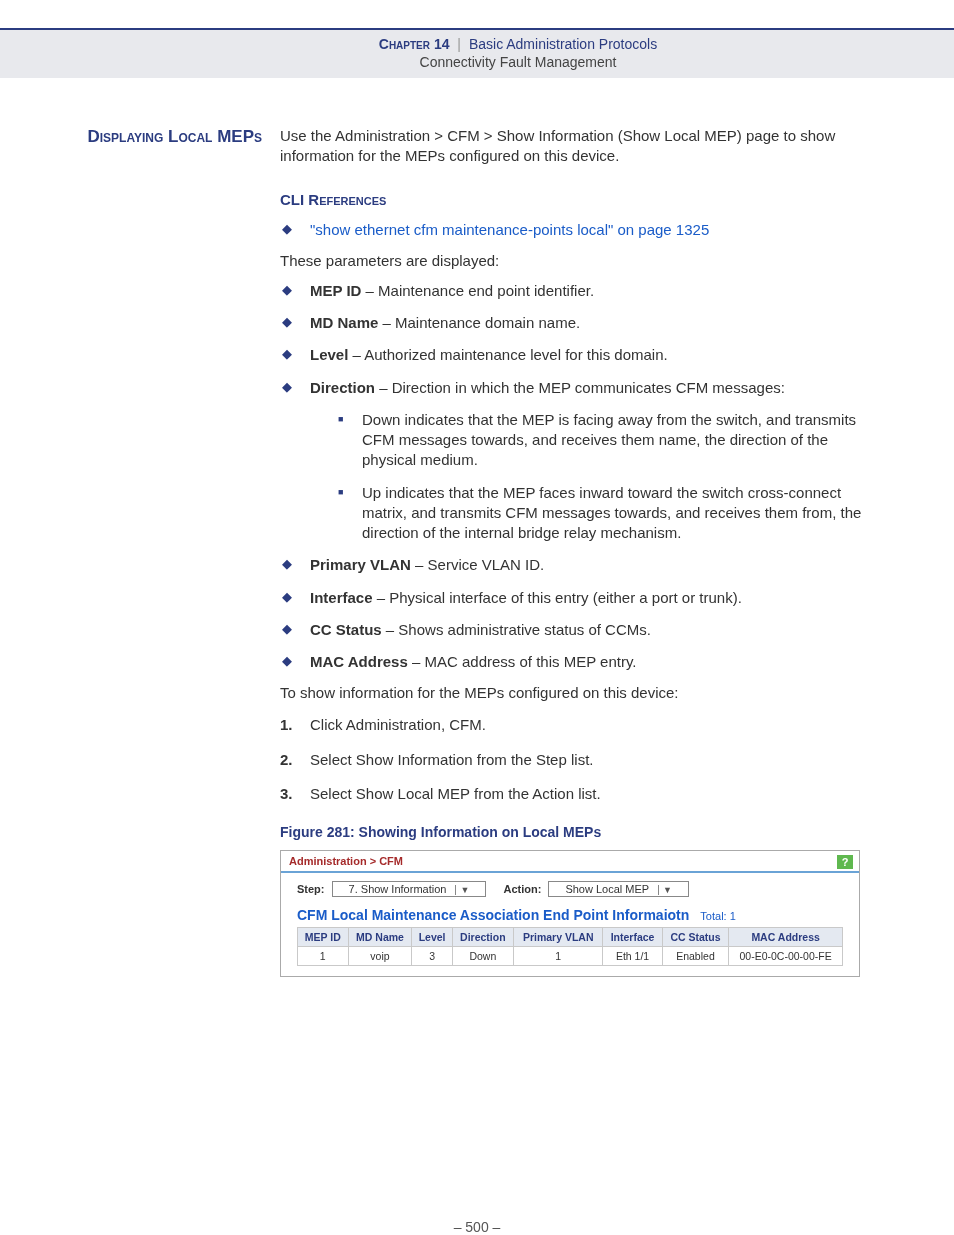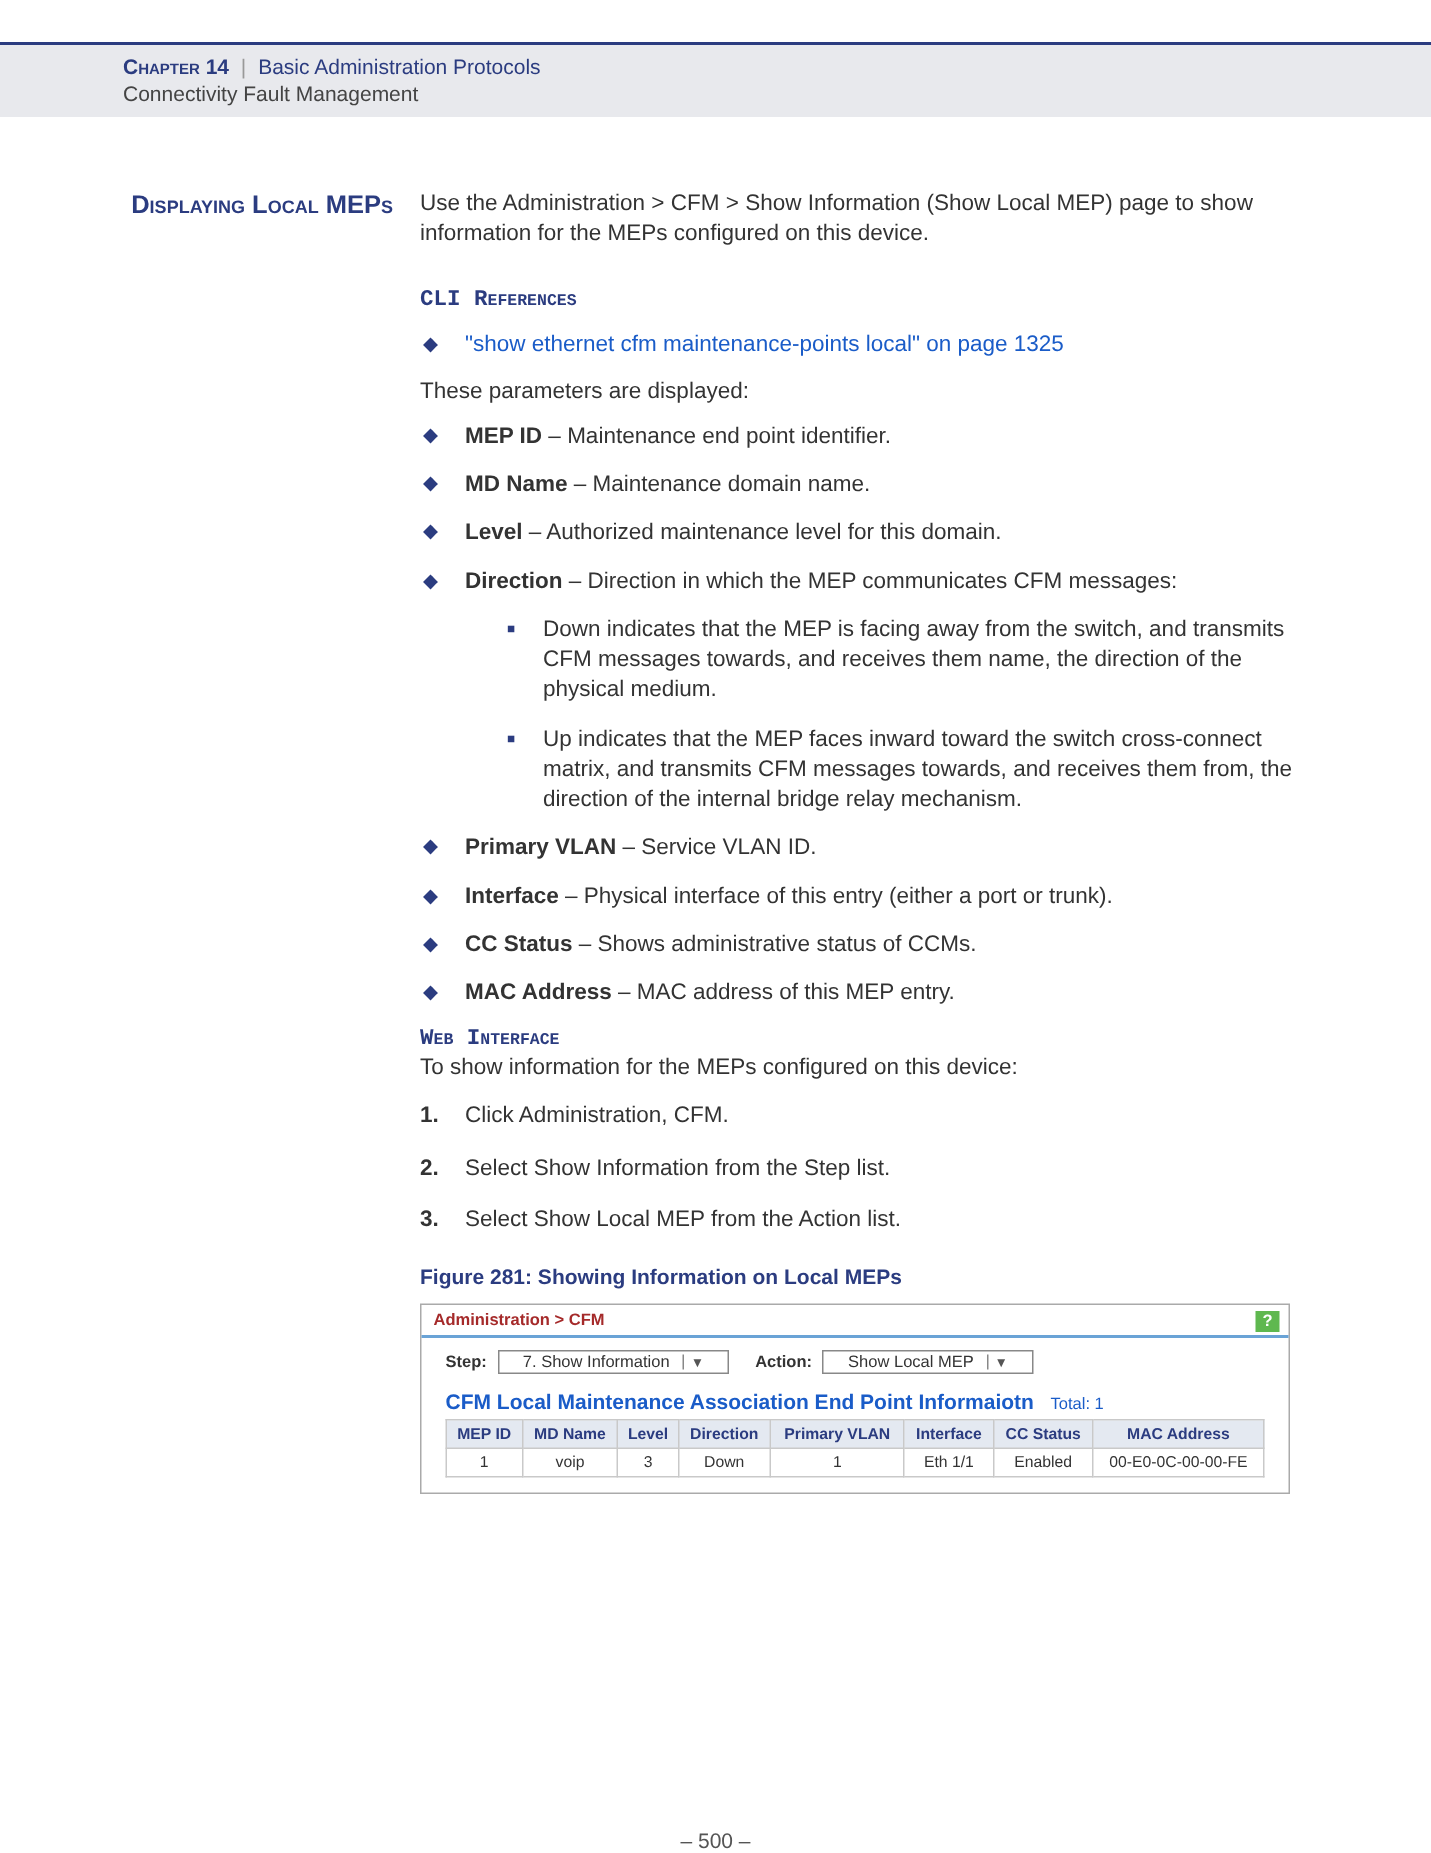--- a/index.html
+++ b/index.html
@@ -13,20 +13,21 @@
     width: 954px;
     min-height: 1235px;
     position: relative;
     box-sizing: border-box;
   }
   .header-band {
     background: #e8e9ed;
     border-top: 2px solid #2b3c80;
     padding: 6px 0 8px 0;
     margin: 28px 0 0 0;
+    text-align: center;
   }
   .header-inner {
     margin-left: 82px;
   }
   .chapter-line {
     color: #2b3c80;
     font-family: Verdana, Geneva, sans-serif;
     font-size: 14px;
   }
   .chapter-line .ch { font-variant: small-caps; font-weight: bold; }
@@ -52,21 +53,20 @@
   .body-col {
     margin-left: 198px;
   }
   .lead { line-height: 1.35; margin-bottom: 24px; }
   .sec-head {
     color: #2b3c80;
     font-weight: bold;
     font-variant: small-caps;
     font-size: 15px;
     margin: 8px 0 2px 0;
-    font-family: Liberation Mono, monospace;
   }
   .link { color: #1a5cc8; }
   .diamond-list, .square-list, .num-list { list-style: none; padding: 0; margin: 0; }
   .diamond-list > li { position: relative; padding-left: 30px; margin: 12px 0; line-height: 1.35; }
   .diamond-list > li::before {
     content: "◆"; position: absolute; left: 2px; top: 0;
     color: #2b3c80; font-size: 13px;
   }
   .square-list { margin: 10px 0 10px 28px; }
   .square-list > li { position: relative; padding-left: 24px; margin: 12px 0; line-height: 1.35; }
@@ -169,21 +169,20 @@
           <span class="param-label">Interface</span><span> – Physical interface of this entry (either a port or trunk).</span>
         </li>
         <li>
           <span class="param-label">CC Status</span><span> – Shows administrative status of CCMs.</span>
         </li>
         <li>
           <span class="param-label">MAC Address</span><span> – MAC address of this MEP entry.</span>
         </li>
       </ul>
 
-      <div class="sec-head">Web Interface</div>
       <div>To show information for the MEPs configured on this device:</div>
 
       <ol class="num-list">
         <li><span class="num">1.</span><span>Click Administration, CFM.</span></li>
         <li><span class="num">2.</span><span>Select Show Information from the Step list.</span></li>
         <li><span class="num">3.</span><span>Select Show Local MEP from the Action list.</span></li>
       </ol>
 
       <div class="fig-cap">Figure 281:  Showing Information on Local MEPs</div>
 

